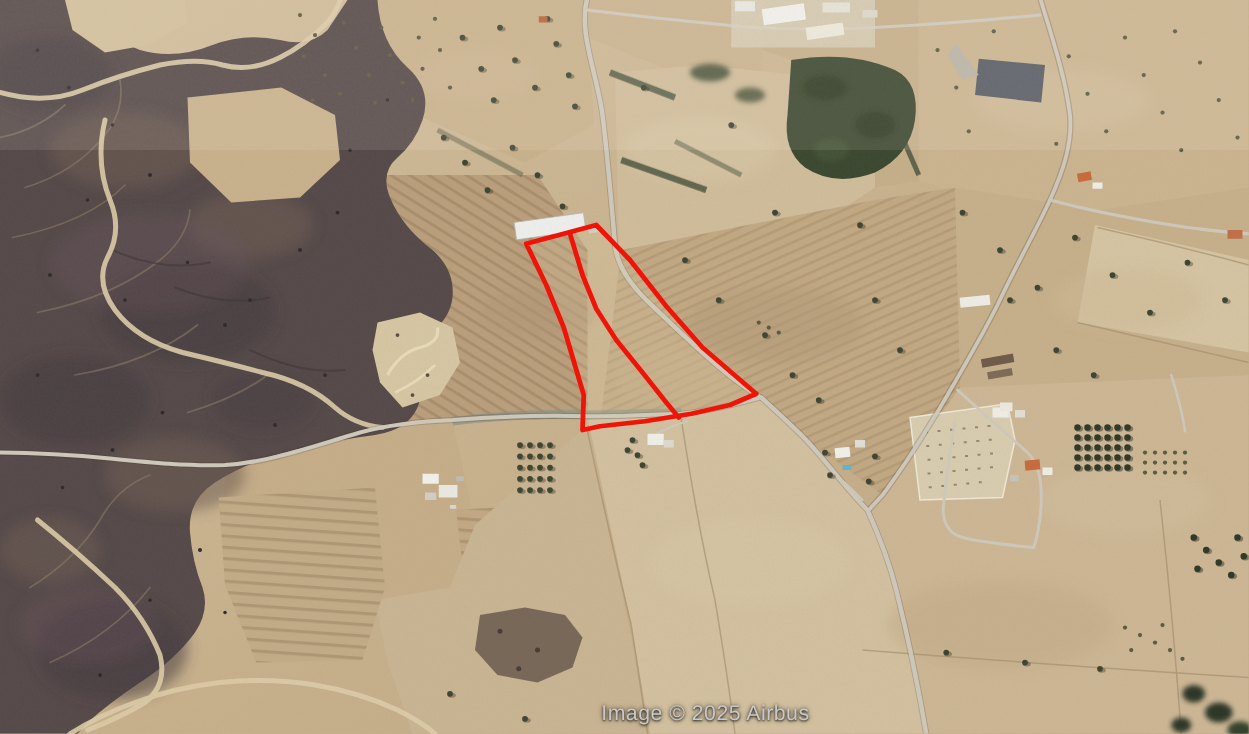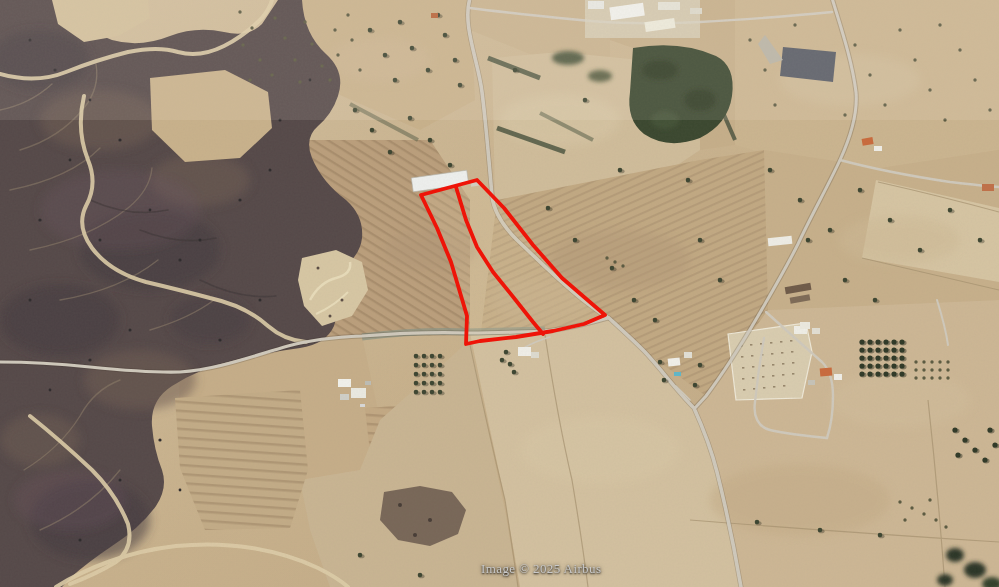--- a/index.html
+++ b/index.html
@@ -2,24 +2,24 @@
 <html style="--highlight-red: #ee1408; --attribution-gray: #c9c9c9; --field-tan: #c8b28e; --scrub-dark: #554949; --road-gray: #cfc9bc; --tree-green: #3c4531;"><head>
 <meta charset="utf-8">
 <style>
   html,body{margin:0;padding:0;background:#c8b28e;}
   .map-stage{position:relative;width:999px;height:587px;overflow:hidden;font-family:"Liberation Sans",sans-serif;}
   .map-stage svg{position:absolute;inset:0;display:block;}
   .parcel-line{fill:none;stroke:var(--highlight-red,#ee1408);stroke-width:3.8;stroke-linejoin:round;stroke-linecap:round;}
   .parcel-fill{fill:rgba(225,208,170,0.18);stroke:none;}
   .attribution{
     position:absolute;left:481px;top:561px;
-    font-size:13px;letter-spacing:.4px;
+    font-size:17px;letter-spacing:.4px;
     color:var(--attribution-gray,#c9c9c9);
     text-shadow:0 1px 2px rgba(0,0,0,.85),0 0 4px rgba(0,0,0,.6);
-    user-select:none;white-space:nowrap;font-family:Liberation Serif, serif;
+    user-select:none;white-space:nowrap;
   }
   .road{fill:none;stroke:#cfc9bc;stroke-linecap:round;}
   .road-shadow{fill:none;stroke:rgba(60,50,40,.22);stroke-linecap:round;}
   .trail{fill:none;stroke:#ddcda8;stroke-linecap:round;stroke-linejoin:round;}
   .terr{fill:none;stroke-linecap:round;}
 </style>
 </head>
 <body>
 
 <div class="map-stage">

